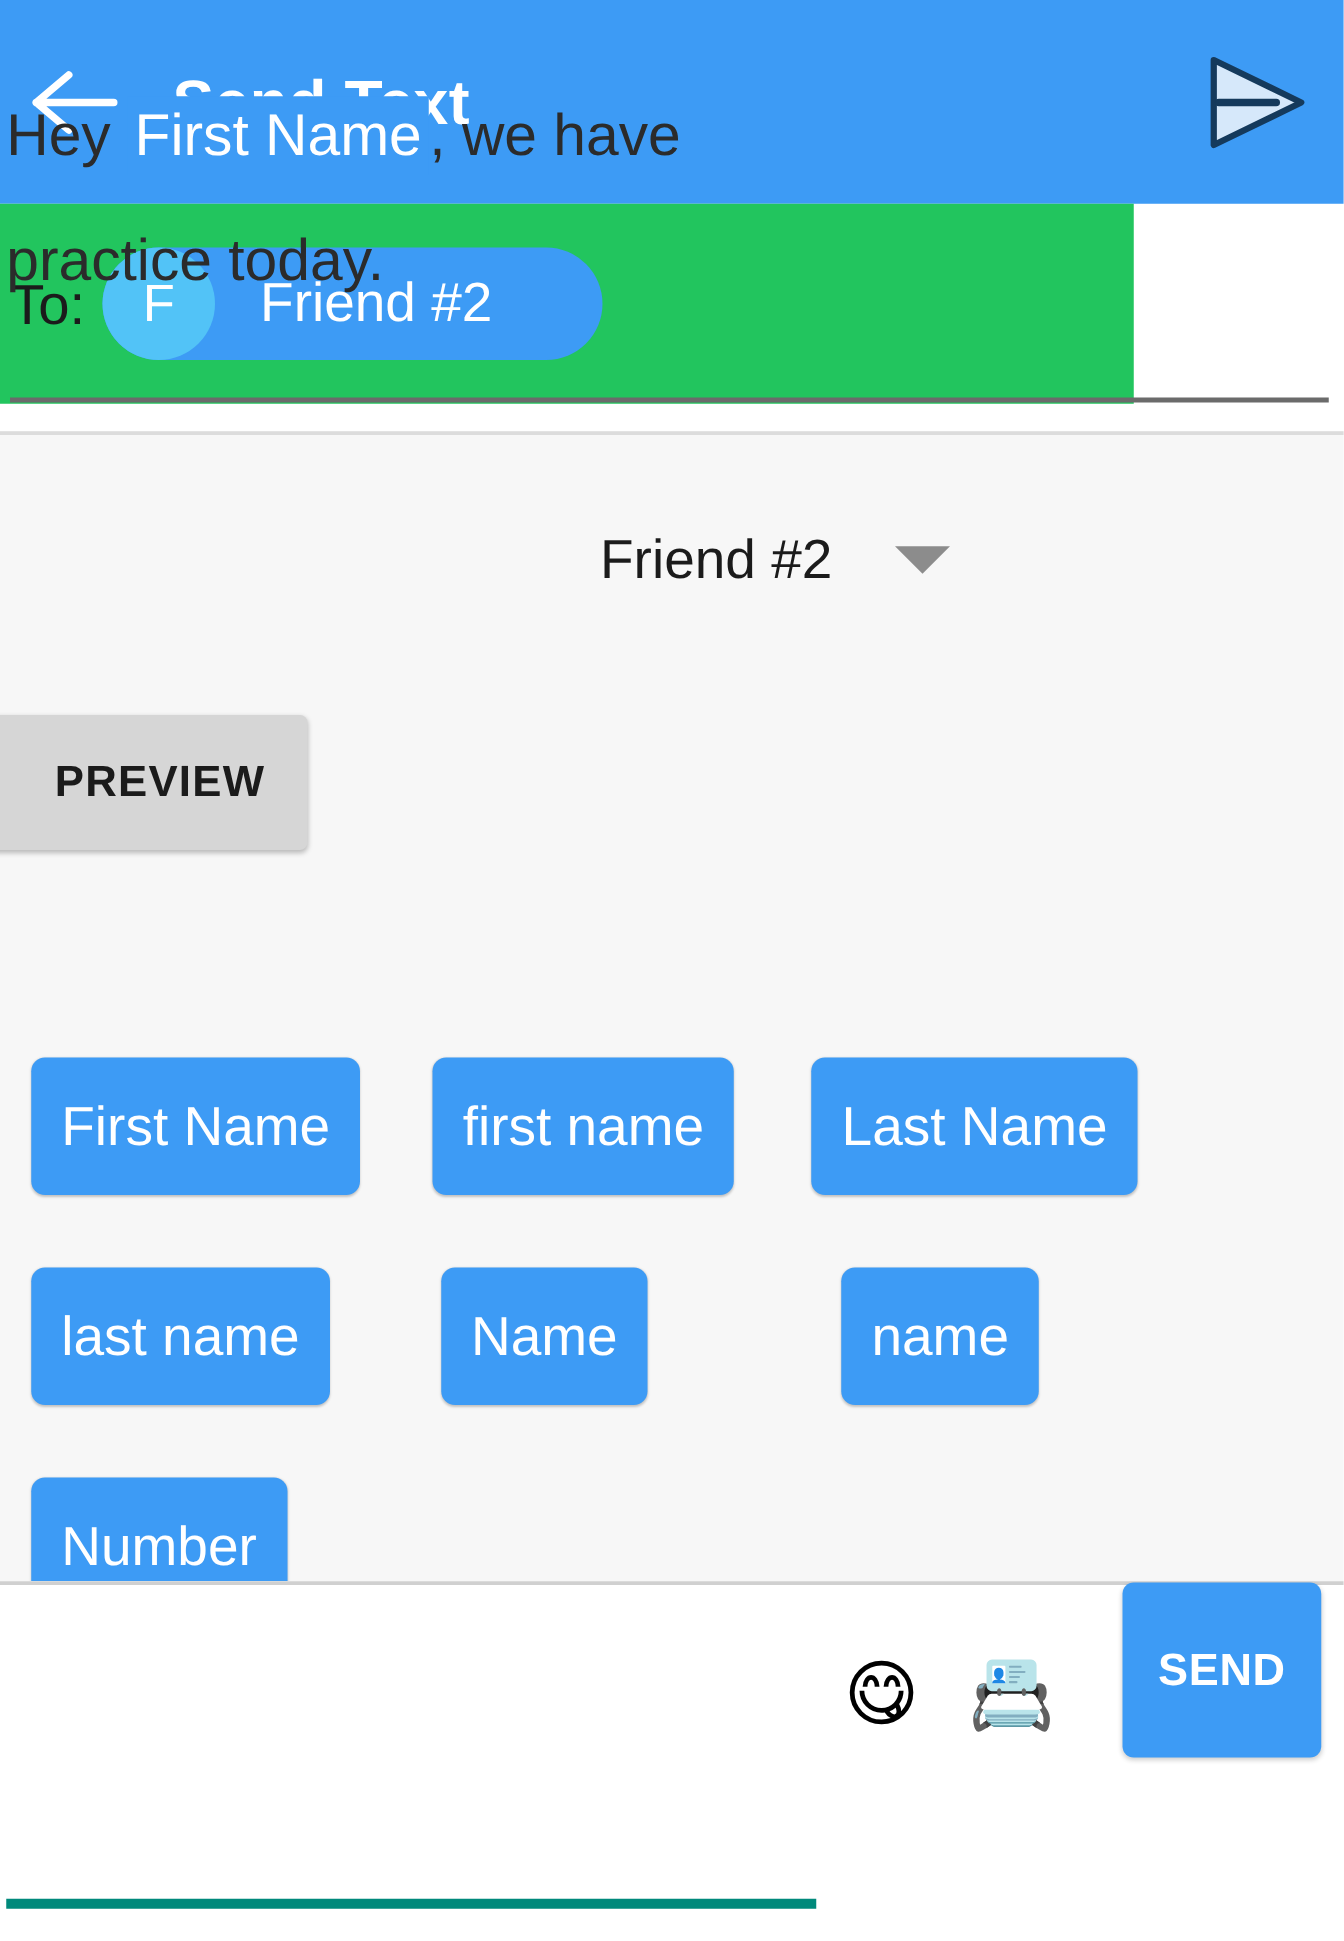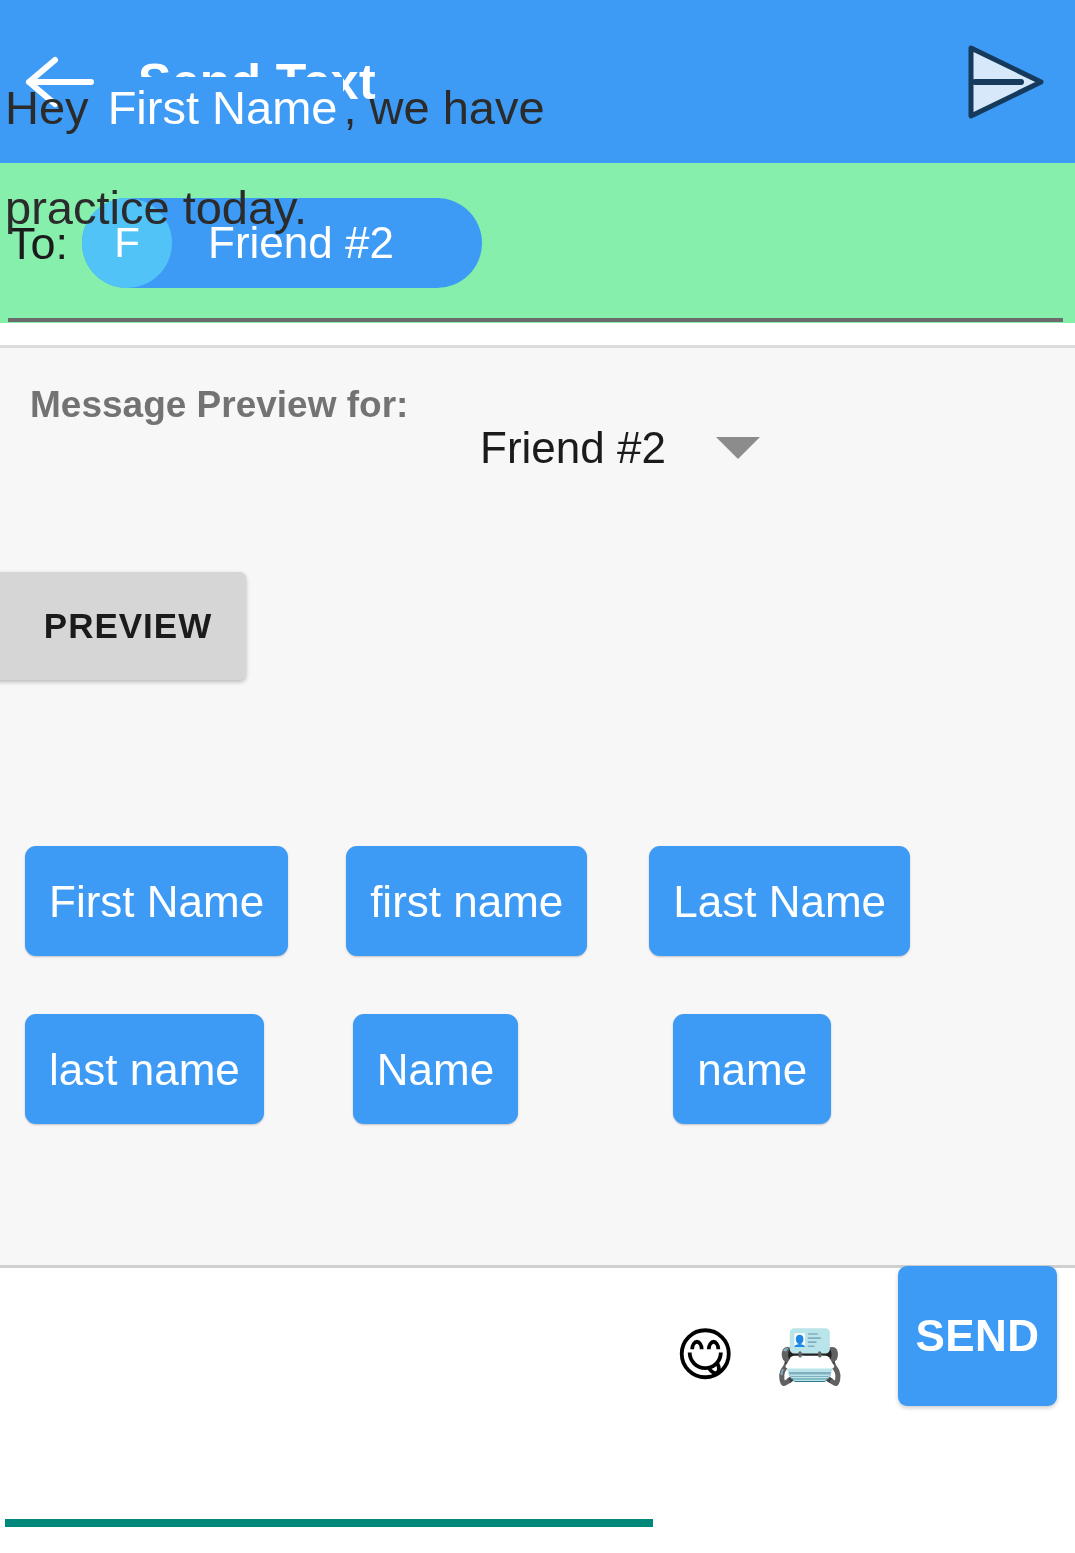--- a/index.html
+++ b/index.html
@@ -29,22 +29,22 @@
   }
   .appbar-spacer { flex:1; }
   .send-icon-btn {
     width:120px; height:163px;
     display:flex; align-items:center; justify-content:center;
     margin-right:10px; cursor:pointer;
   }
 
   
   .to-row {
-    position:absolute; left:0; top:163px; width:1075px; height:160px;
-    background:#86efac;
+    position:absolute; left:0; top:163px; width:907px; height:160px;
+    background:#22c55e;
     display:flex; align-items:center;
   }
   .to-label {
     font-size:45px; color:#1b1b1b; margin-left:8px; line-height:1;
   }
   .chip {
     margin-left:14px;
     height:90px; min-width:400px;
     background:#3d9bf5;
     border-radius:45px;
@@ -159,21 +159,21 @@
   .contact-btn {
     position:absolute; left:775px; top:1328px;
     font-size:56px; line-height:1; cursor:pointer;
     font-family:"DejaVu Sans", sans-serif;
   }
   .send-btn {
     position:absolute; left:898px; top:1266px;
     width:159px; height:140px;
     background:#3d9bf5; border:none; border-radius:9px;
     box-shadow:0 2px 4px rgba(0,0,0,0.2);
-    color:#ffffff; font-size:44px; font-weight:bold;
+    color:#ffffff; font-size:36px; font-weight:bold;
     letter-spacing:0.5px;
     display:flex; align-items:center; justify-content:center;
     cursor:pointer;
     font-family:"Liberation Sans", sans-serif;
   }
 </style>
 </head>
 <body>
 
 <div id="app">
@@ -197,40 +197,42 @@
   <div class="to-row">
     <div class="to-label">To:</div>
     <div class="chip">
       <div class="chip-avatar">F</div>
       <div class="chip-label">Friend #2</div>
     </div>
   </div>
   <div class="to-underline"></div>
 
   <div class="panel">
-    <div class="preview-label">Message Preview for:</div>
 
     <div class="dropdown">
       <div class="dropdown-value">Friend #2</div>
       <div class="dropdown-caret"></div>
     </div>
 
     <button class="preview-btn">PREVIEW</button>
 
     <div class="token-grid">
       <div class="token-row row1">
         <div class="token col1">First Name</div>
         <div class="token col2">first name</div>
         <div class="token col3">Last Name</div>
       </div>
       <div class="token-row row2">
         <div class="token col1">last name</div>
         <div class="token col2">Name</div>
         <div class="token col3">name</div>
       </div>
+      <div class="token-row row3">
+        <div class="token col1">Number</div>
+      </div>
     </div>
   </div>
 
   <div class="composer"></div>
 
   <div class="msg-text"><span>Hey </span><span class="msg-token">First Name</span><span>, we have practice today.</span></div>
 
   <div class="msg-underline"></div>
 
   <div class="emoji-btn">😋</div>

